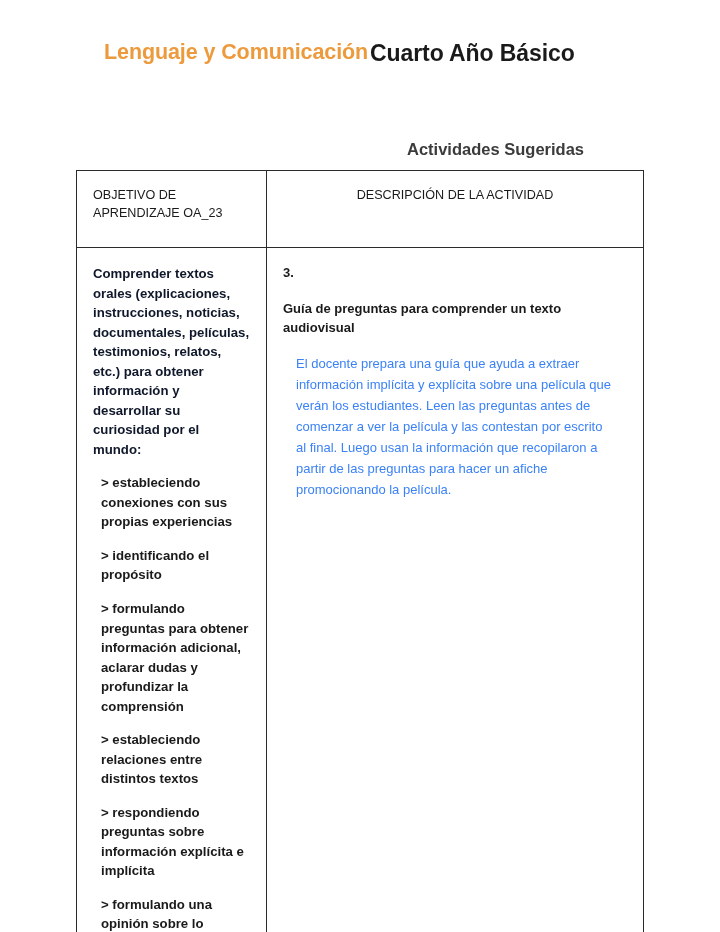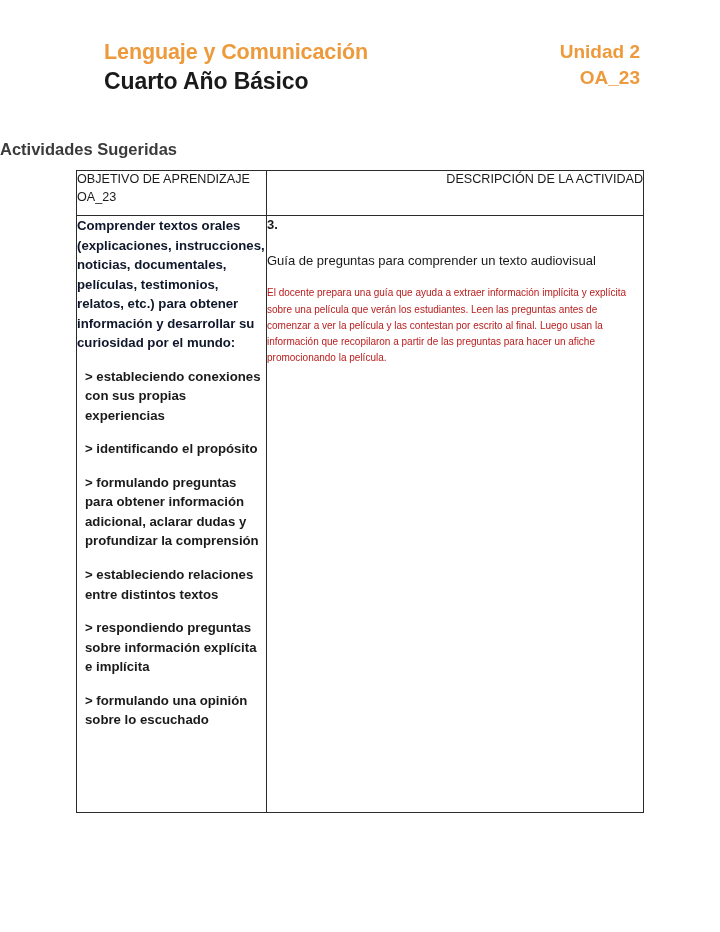--- a/index.html
+++ b/index.html
@@ -29,21 +29,21 @@
     left: 104px;
     top: 40px;
     width: 536px;
     display: flex;
     flex-direction: row;
     justify-content: space-between;
     align-items: flex-start;
   }
   .header-left {
     display: flex;
-    flex-direction: column;
+    flex-direction: row;
     gap: 2px;
   }
   .header-right {
     display: flex;
     flex-direction: column;
     gap: 2px;
     align-items: flex-end;
     text-align: right;
   }
   .subject-title {
@@ -76,59 +76,59 @@
     line-height: 1.26;
     white-space: nowrap;
   }
 
   
   .section-title {
     position: absolute;
     left: 0;
     top: 140px;
     width: 584px;
-    text-align: left;
+    text-align: right;
     font-size: 16.5px;
     font-weight: bold;
     color: #3b3b3b;
   }
 
   
   .activity-table {
     position: absolute;
     left: 76px;
     top: 170px;
     width: 567px;
     border-collapse: collapse;
     table-layout: fixed;
   }
   .activity-table td,
   .activity-table th {
     border: 1.2px solid #2b2b2b;
     vertical-align: top;
-    padding: 0;
+    padding: 16px;
     background: #ffffff;
   }
   .col-objective { width: 190px; }
   .col-description { width: 377px; }
 
   .th-objective {
     padding: 9px 8px 10px 8px;
     font-size: 12.6px;
     font-weight: normal;
     text-align: left;
     line-height: 1.42;
     color: #1a1a1a;
     height: 44px;
   }
   .th-description {
     padding: 9px 8px 10px 8px;
     font-size: 12.6px;
     font-weight: normal;
-    text-align: right;
+    text-align: center;
     line-height: 1.42;
     color: #1a1a1a;
     height: 44px;
   }
 
   .td-objective {
     padding: 8px 9px 12px 8px;
     height: 596px;
   }
   .td-description {
@@ -155,47 +155,43 @@
   
   .act-number {
     font-size: 13px;
     font-weight: bold;
     line-height: 1.45;
     color: #1a1a1a;
     margin: 0 0 16px 0;
   }
   .act-subtitle {
     font-size: 13px;
-    font-weight: normal;
+    font-weight: bold;
     line-height: 1.5;
     color: #1a1a1a;
     margin: 0 0 15px 0;
   }
   .act-body {
-    font-size: 10px;
+    font-size: 13px;
     font-weight: normal;
     line-height: 1.62;
-    color: #b91c1c;
-    margin: 0;
+    color: #3b82f6;
+    margin: 13px;
     text-align: left;
   }
 </style>
 </head>
 <body>
 
 <div class="page">
 
   <div class="doc-header">
     <div class="header-left">
       <div class="subject-title">Lenguaje y Comunicación</div>
       <div class="grade-title">Cuarto Año Básico</div>
-    </div>
-    <div class="header-right">
-      <div class="unit-label">Unidad 2</div>
-      <div class="oa-label">OA_23</div>
     </div>
   </div>
 
   <div class="section-title">Actividades Sugeridas</div>
 
   <table class="activity-table">
     <colgroup>
       <col class="col-objective">
       <col class="col-description">
     </colgroup>

